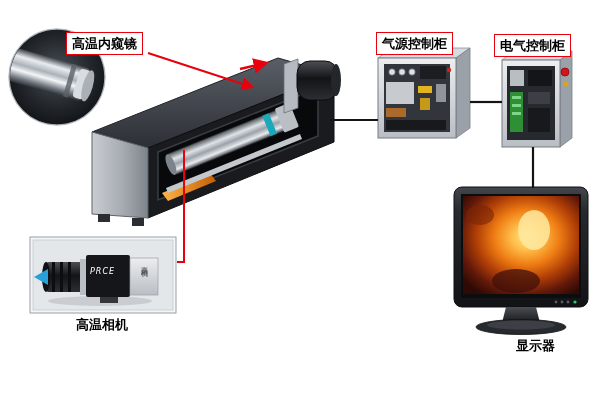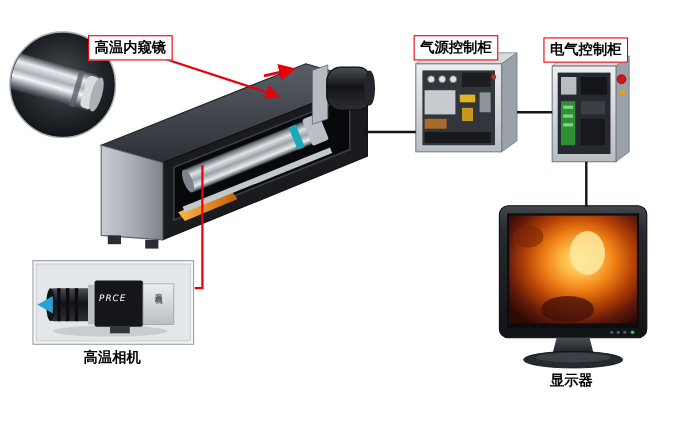--- a/index.html
+++ b/index.html
@@ -9,25 +9,25 @@
   .art { position:absolute; left:0; top:0; z-index:1; }
   .label-box {
     position:absolute; background:#ffffff; border:1px solid #e8000d; color:#000;
     font-size:13px; font-weight:bold; line-height:1; padding:4px 5px;
     white-space:nowrap; z-index:5;
   }
   .plain-label {
     position:absolute; color:#000; font-size:13px; font-weight:bold;
     white-space:nowrap; z-index:5;
   }
-  #endoscope-label { left:80px;  top:32px; }
+  #endoscope-label { left:66px;  top:32px; }
   #air-label       { left:376px; top:32px; }
   #electric-label  { left:494px; top:34px; }
   #camera-label    { left:76px;  top:316px; }
-  #monitor-label   { left:500px; top:337px; }
+  #monitor-label   { left:516px; top:337px; }
   .camera-brand {
     position:absolute; left:90px; top:267px; color:#fff; font-size:8px;
     font-weight:normal; font-style:italic; letter-spacing:1px; z-index:5;
   }
   .camera-model {
     position:absolute; left:139px; top:261px; writing-mode:vertical-rl;
     font-size:7px; color:#555; letter-spacing:1px; z-index:5;
   }
 </style>
 </head>

